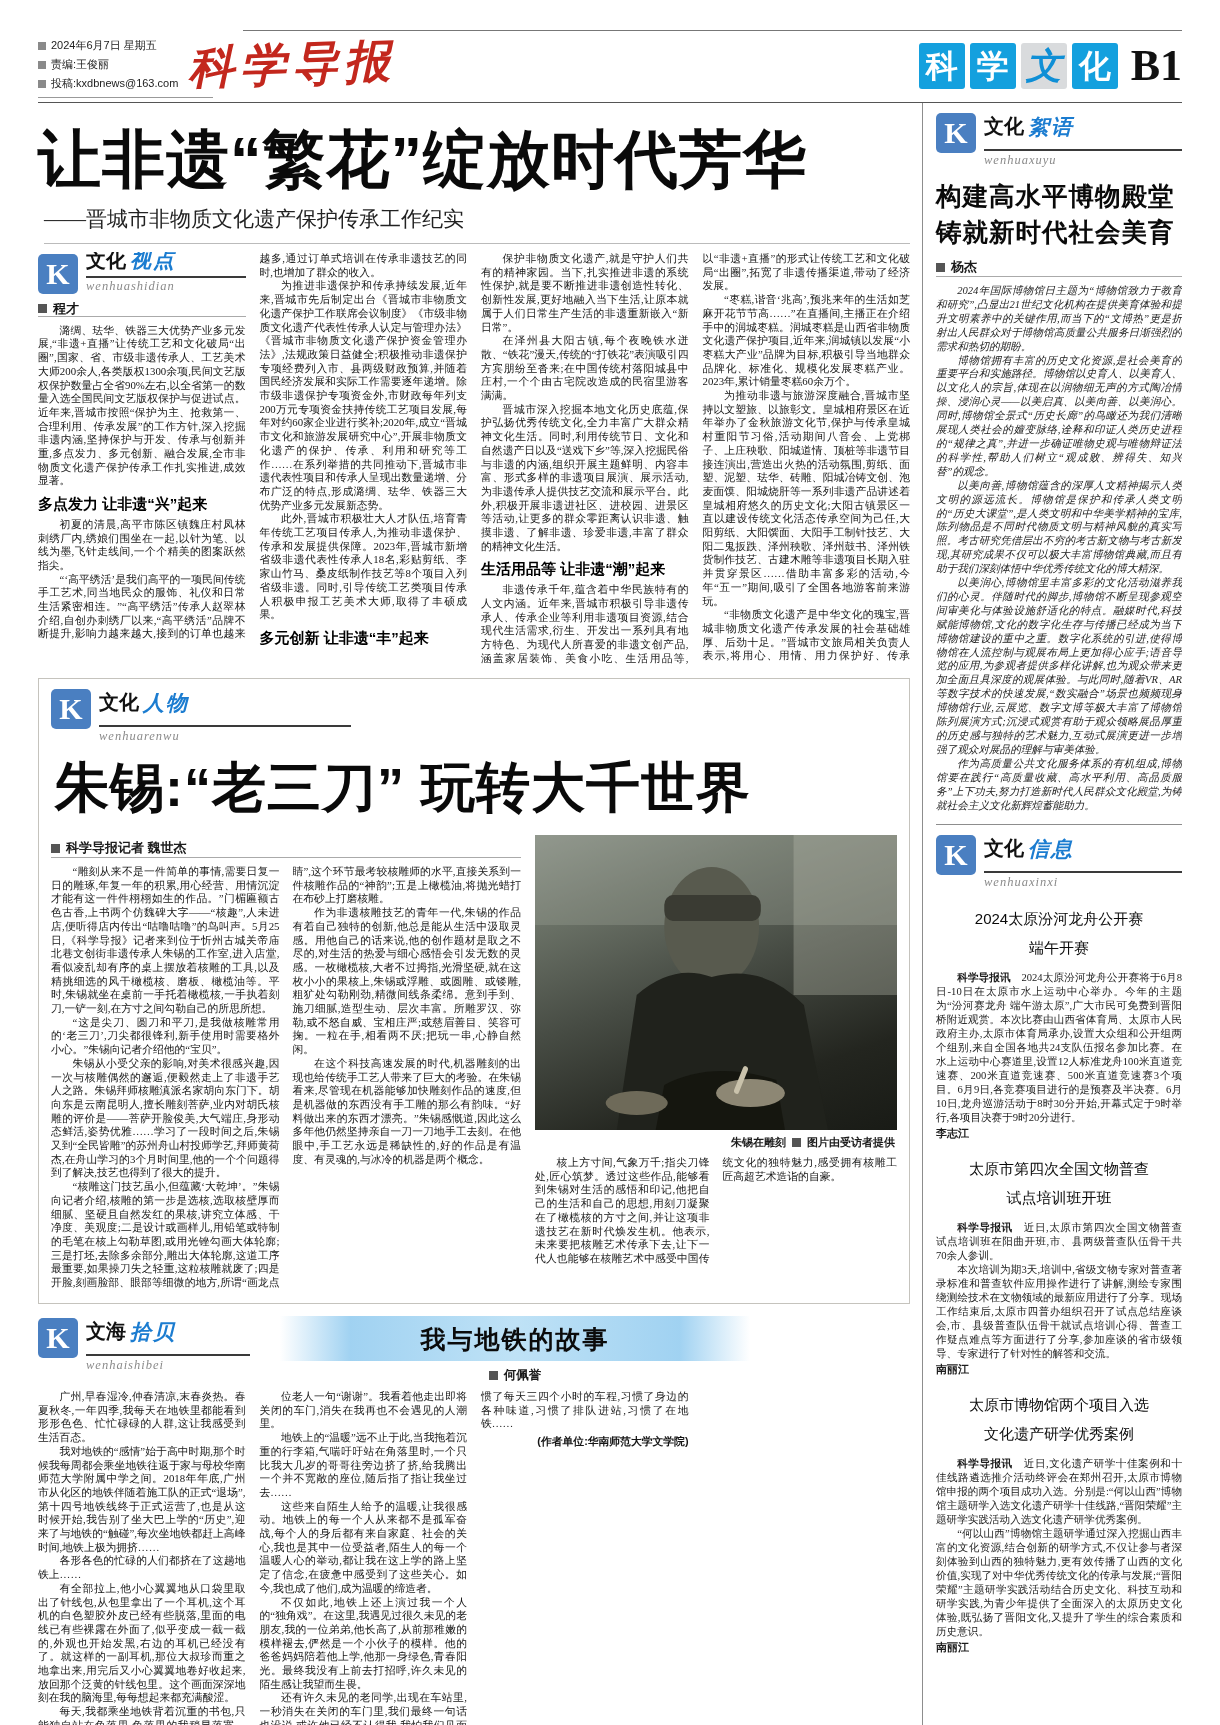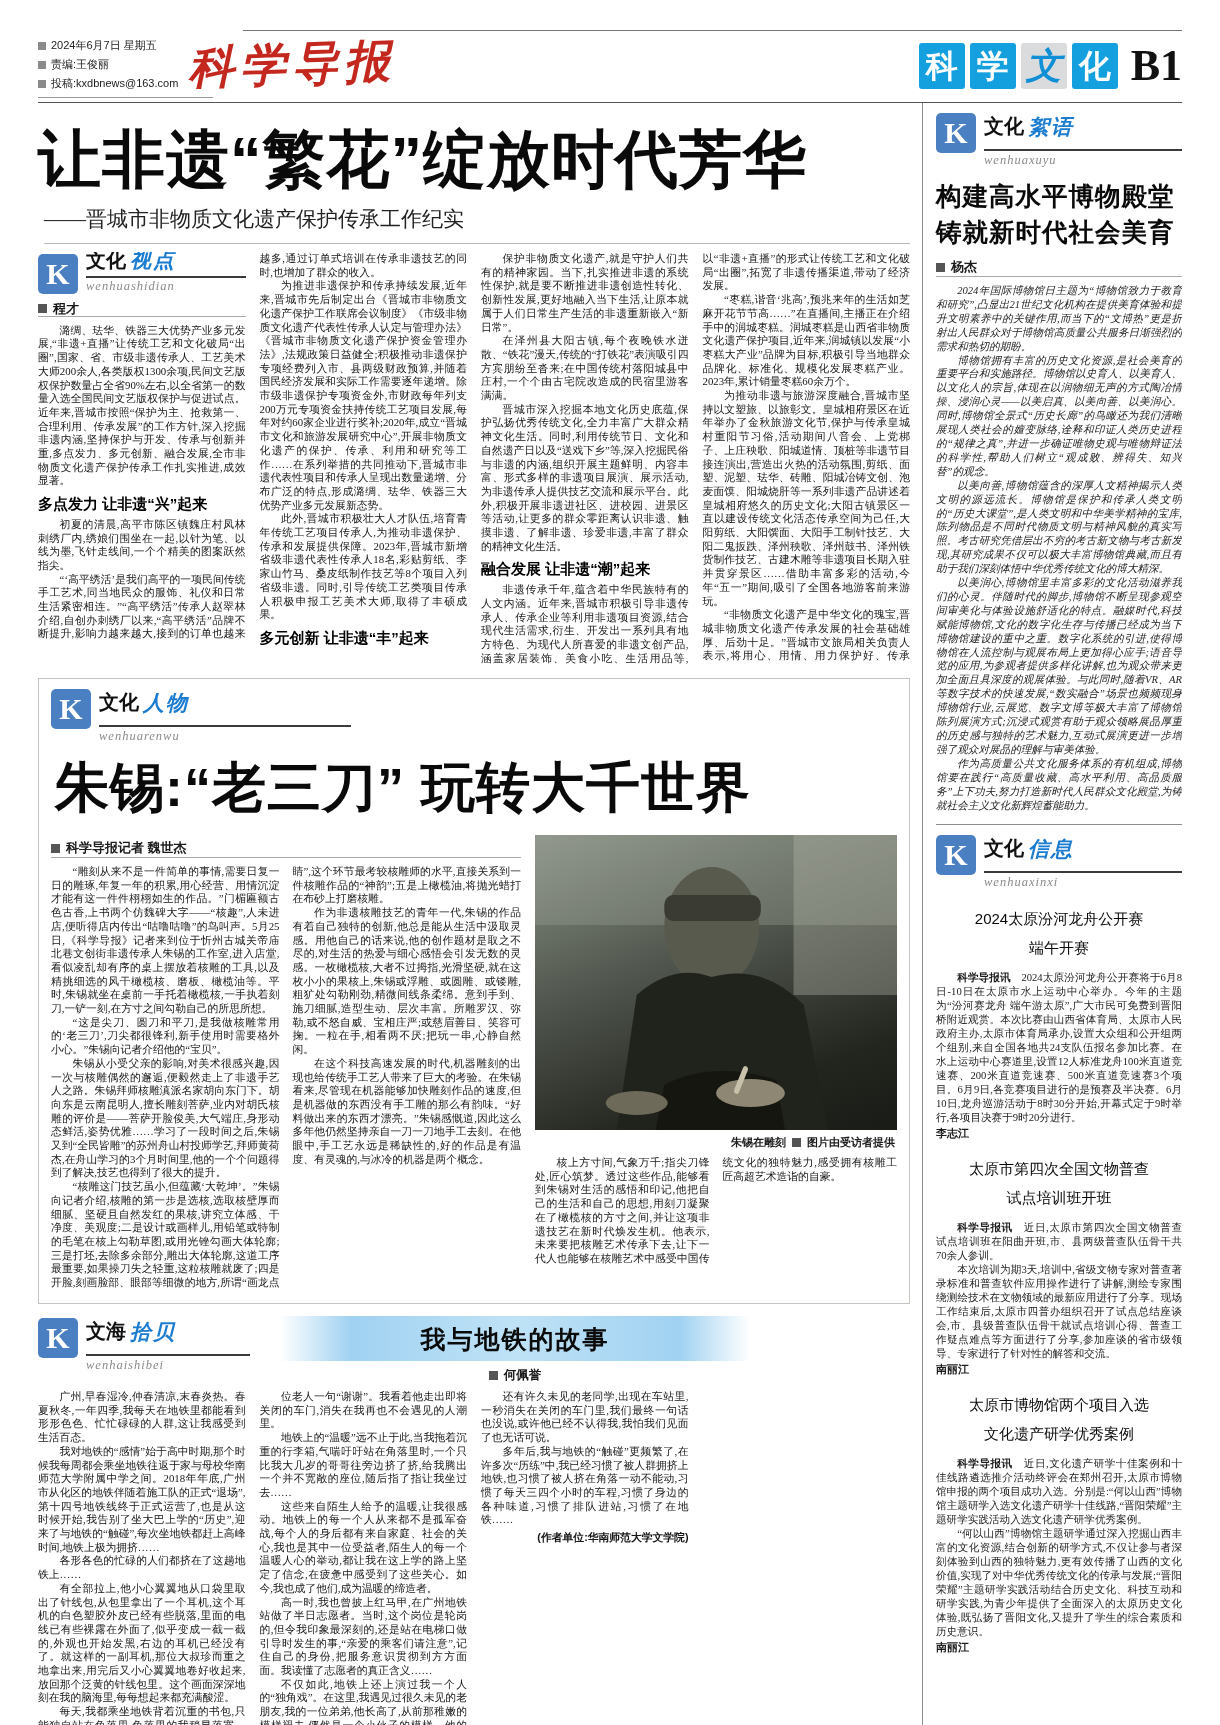--- a/index.html
+++ b/index.html
@@ -141,21 +141,21 @@
           <p>潞绸、珐华、铁器三大优势产业多元发展,“非遗+直播”让传统工艺和文化破局“出圈”,国家、省、市级非遗传承人、工艺美术大师200余人,各类版权1300余项,民间文艺版权保护数量占全省90%左右,以全省第一的数量入选全国民间文艺版权保护与促进试点。近年来,晋城市按照“保护为主、抢救第一、合理利用、传承发展”的工作方针,深入挖掘非遗内涵,坚持保护与开发、传承与创新并重,多点发力、多元创新、融合发展,全市非物质文化遗产保护传承工作扎实推进,成效显著。</p>
           <h4>多点发力 让非遗“兴”起来</h4>
           <p>初夏的清晨,高平市陈区镇魏庄村凤林刺绣厂内,绣娘们围坐在一起,以针为笔、以线为墨,飞针走线间,一个个精美的图案跃然指尖。</p>
           <p>“‘高平绣活’是我们高平的一项民间传统手工艺术,同当地民众的服饰、礼仪和日常生活紧密相连。”“高平绣活”传承人赵翠林介绍,自创办刺绣厂以来,“高平绣活”品牌不断提升,影响力越来越大,接到的订单也越来越多,通过订单式培训在传承非遗技艺的同时,也增加了群众的收入。</p>
           <p>为推进非遗保护和传承持续发展,近年来,晋城市先后制定出台《晋城市非物质文化遗产保护工作联席会议制度》《市级非物质文化遗产代表性传承人认定与管理办法》《晋城市非物质文化遗产保护资金管理办法》,法规政策日益健全;积极推动非遗保护专项经费列入市、县两级财政预算,并随着国民经济发展和实际工作需要逐年递增。除市级非遗保护专项资金外,市财政每年列支200万元专项资金扶持传统工艺项目发展,每年对约60家企业进行奖补;2020年,成立“晋城市文化和旅游发展研究中心”,开展非物质文化遗产的保护、传承、利用和研究等工作……在系列举措的共同推动下,晋城市非遗代表性项目和传承人呈现出数量递增、分布广泛的特点,形成潞绸、珐华、铁器三大优势产业多元发展新态势。</p>
           <p>此外,晋城市积极壮大人才队伍,培育青年传统工艺项目传承人,为推动非遗保护、传承和发展提供保障。2023年,晋城市新增省级非遗代表性传承人18名,彩贴剪纸、李家山竹马、桑皮纸制作技艺等8个项目入列省级非遗。同时,引导传统工艺类项目传承人积极申报工艺美术大师,取得了丰硕成果。</p>
           <h4>多元创新 让非遗“丰”起来</h4>
           <p>保护非物质文化遗产,就是守护人们共有的精神家园。当下,扎实推进非遗的系统性保护,就是要不断推进非遗创造性转化、创新性发展,更好地融入当下生活,让原本就属于人们日常生产生活的非遗重新嵌入“新日常”。</p>
           <p>在泽州县大阳古镇,每个夜晚铁水迸散、“铁花”漫天,传统的“打铁花”表演吸引四方宾朋纷至沓来;在中国传统村落阳城县中庄村,一个个由古宅院改造成的民宿里游客满满。</p>
           <p>晋城市深入挖掘本地文化历史底蕴,保护弘扬优秀传统文化,全力丰富广大群众精神文化生活。同时,利用传统节日、文化和自然遗产日以及“送戏下乡”等,深入挖掘民俗与非遗的内涵,组织开展主题鲜明、内容丰富、形式多样的非遗项目展演、展示活动,为非遗传承人提供技艺交流和展示平台。此外,积极开展非遗进社区、进校园、进景区等活动,让更多的群众零距离认识非遗、触摸非遗、了解非遗、珍爱非遗,丰富了群众的精神文化生活。</p>
-          <h4>融合发展 让非遗“潮”起来</h4>
+          <h4>生活用品等 让非遗“潮”起来</h4>
           <p>非遗传承千年,蕴含着中华民族特有的人文内涵。近年来,晋城市积极引导非遗传承人、传承企业等利用非遗项目资源,结合现代生活需求,衍生、开发出一系列具有地方特色、为现代人所喜爱的非遗文创产品,涵盖家居装饰、美食小吃、生活用品等,以“非遗+直播”的形式让传统工艺和文化破局“出圈”,拓宽了非遗传播渠道,带动了经济发展。</p>
           <p>“枣糕,谐音‘兆高’,预兆来年的生活如芝麻开花节节高……”在直播间,主播正在介绍手中的润城枣糕。润城枣糕是山西省非物质文化遗产保护项目,近年来,润城镇以发展“小枣糕大产业”品牌为目标,积极引导当地群众品牌化、标准化、规模化发展枣糕产业。2023年,累计销量枣糕60余万个。</p>
           <p>为推动非遗与旅游深度融合,晋城市坚持以文塑旅、以旅彰文。皇城相府景区在近年举办了金秋旅游文化节,保护与传承皇城村重阳节习俗,活动期间八音会、上党梆子、上庄秧歌、阳城道情、顶桩等非遗节目接连演出,营造出火热的活动氛围,剪纸、面塑、泥塑、珐华、砖雕、阳城冶铸文创、泡麦面馍、阳城烧肝等一系列非遗产品讲述着皇城相府悠久的历史文化;大阳古镇景区一直以建设传统文化活态传承空间为己任,大阳剪纸、大阳馔面、大阳手工制针技艺、大阳二鬼扳跌、泽州秧歌、泽州鼓书、泽州铁货制作技艺、古建木雕等非遗项目长期入驻并贯穿景区……借助丰富多彩的活动,今年“五一”期间,吸引了全国各地游客前来游玩。</p>
           <p>“非物质文化遗产是中华文化的瑰宝,晋城非物质文化遗产传承发展的社会基础雄厚、后劲十足。”晋城市文旅局相关负责人表示,将用心、用情、用力保护好、传承好、利用好非物质文化遗产,让非遗在晋城绽放出更加迷人的时代光彩。</p>
         </div>
       </section>
 
       <section class="zhuxi">
         <div class="badge" style="width:300px;">
           <div class="kblock">K</div>
@@ -233,21 +233,20 @@
         </div>
         <div class="flow wh-flow">
           <p>广州,早春湿冷,仲春清凉,末春炎热。春夏秋冬,一年四季,我每天在地铁里都能看到形形色色、忙忙碌碌的人群,这让我感受到生活百态。</p>
           <p>我对地铁的“感情”始于高中时期,那个时候我每周都会乘坐地铁往返于家与母校华南师范大学附属中学之间。2018年年底,广州市从化区的地铁伴随着施工队的正式“退场”,第十四号地铁线终于正式运营了,也是从这时候开始,我告别了坐大巴上学的“历史”,迎来了与地铁的“触碰”,每次坐地铁都赶上高峰时间,地铁上极为拥挤……</p>
           <p>各形各色的忙碌的人们都挤在了这趟地铁上……</p>
           <p>有全部拉上,他小心翼翼地从口袋里取出了针线包,从包里拿出了一个耳机,这个耳机的白色塑胶外皮已经有些脱落,里面的电线已有些裸露在外面了,似乎变成一截一截的,外观也开始发黑,右边的耳机已经没有了。就这样的一副耳机,那位大叔珍而重之地拿出来,用完后又小心翼翼地卷好收起来,放回那个泛黄的针线包里。这个画面深深地刻在我的脑海里,每每想起来都充满酸涩。</p>
           <p>每天,我都乘坐地铁背着沉重的书包,只能独自站在角落里,角落里的我稍显落寞。在这一节小小的车厢里,会发生一些让人“意想不到”的事情,但也会发生一些温暖的故事。</p>
           <p>位老人一句“谢谢”。我看着他走出即将关闭的车门,消失在我再也不会遇见的人潮里。</p>
           <p>地铁上的“温暖”远不止于此,当我拖着沉重的行李箱,气喘吁吁站在角落里时,一个只比我大几岁的哥哥往旁边挤了挤,给我腾出一个并不宽敞的座位,随后指了指让我坐过去……</p>
           <p>这些来自陌生人给予的温暖,让我很感动。地铁上的每一个人从来都不是孤军奋战,每个人的身后都有来自家庭、社会的关心,我也是其中一位受益者,陌生人的每一个温暖人心的举动,都让我在这上学的路上坚定了信念,在疲惫中感受到了这些关心。如今,我也成了他们,成为温暖的缔造者。</p>
-          <p>高一时,我也曾披上红马甲,在广州地铁站做了半日志愿者。当时,这个岗位是轮岗的,但令我印象最深刻的,还是站在电梯口做引导时发生的事,“亲爱的乘客们请注意”,记住自己的身份,把服务意识贯彻到方方面面。我读懂了志愿者的真正含义……</p>
           <p>不仅如此,地铁上还上演过我一个人的“独角戏”。在这里,我遇见过很久未见的老朋友,我的一位弟弟,他长高了,从前那稚嫩的模样褪去,俨然是一个小伙子的模样。他的爸爸妈妈陪着他上学,他那一身绿色,青春阳光。最终我没有上前去打招呼,许久未见的陌生感让我望而生畏。</p>
           <p>还有许久未见的老同学,出现在车站里,一秒消失在关闭的车门里,我们最终一句话也没说,或许他已经不认得我,我怕我们见面了也无话可说。</p>
           <p>多年后,我与地铁的“触碰”更频繁了,在许多次“历练”中,我已经习惯了被人群拥挤上地铁,也习惯了被人挤在角落一动不能动,习惯了每天三四个小时的车程,习惯了身边的各种味道,习惯了排队进站,习惯了在地铁……</p>
           <p class="attr">(作者单位:华南师范大学文学院)</p>
         </div>
       </section>
     </main>
 
     <aside class="rightcol">
 

